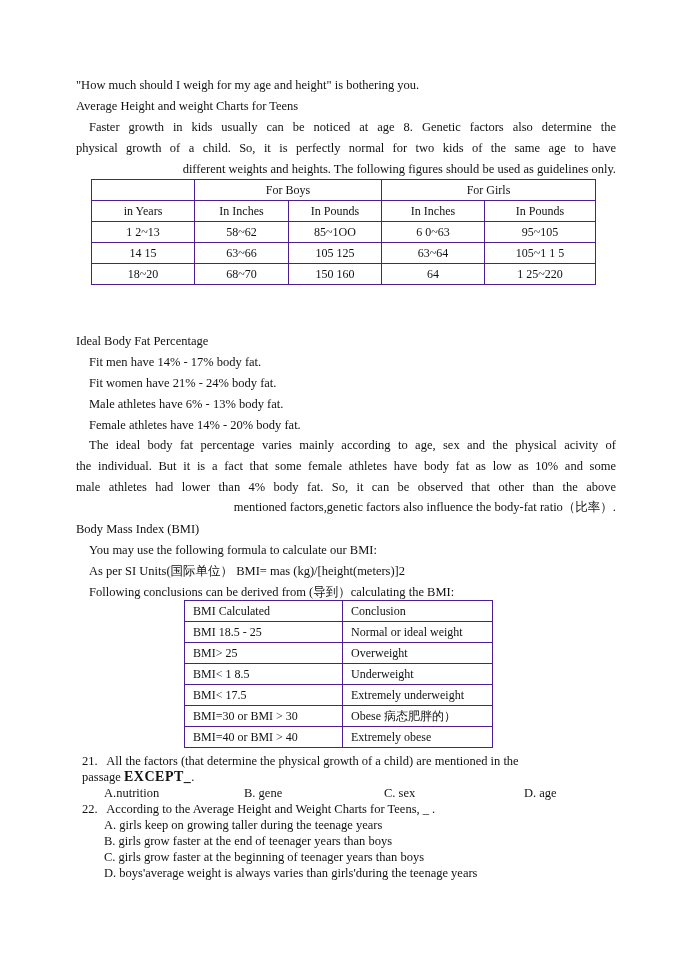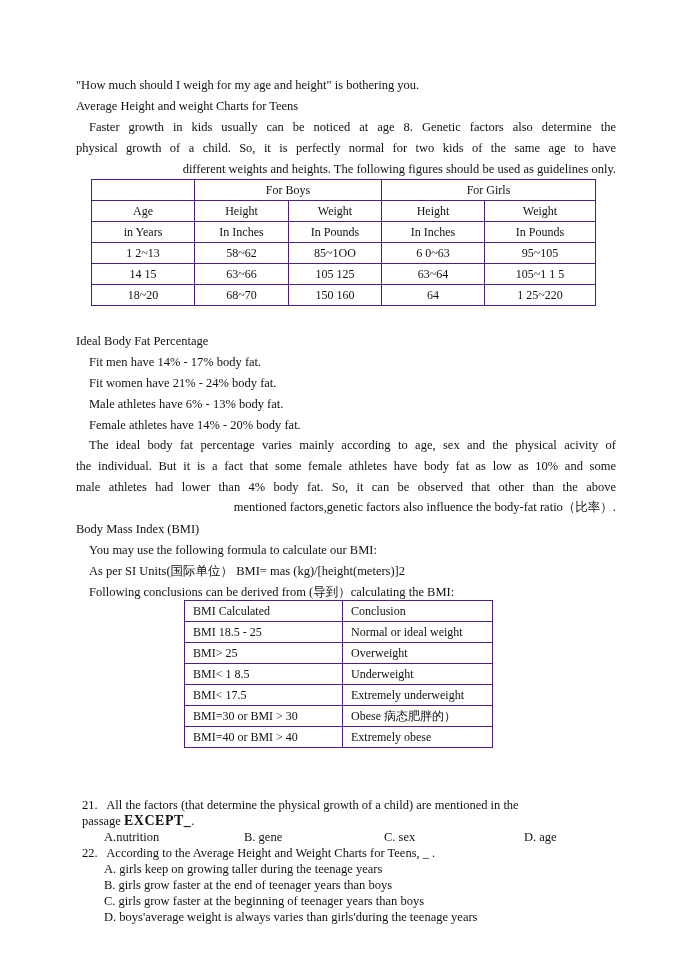--- a/index.html
+++ b/index.html
@@ -9,21 +9,21 @@
   .para { position: absolute; left: 76px; width: 540px; line-height: 20.8px; text-align: justify; font-size: 12.5px; }
   .para .ind { display: inline-block; width: 13px; }
   .para .justline { display: block; text-align: justify; text-align-last: justify; height: 20.8px; }
   .para .lastline { display: block; text-align: right; height: 20.8px; }
 
   table.grid { position: absolute; border-collapse: collapse; table-layout: fixed; font-size: 12px; }
   table.grid td { border: 1px solid #4c1d95; padding: 0; height: 20px; line-height: 20px; white-space: nowrap; }
   #teen-table td { text-align: center; }
   #bmi-table td { text-align: left; padding-left: 8px; }
 
-  .q { position: absolute; white-space: nowrap; font-size: 12.5px; line-height: 16px; margin-top: 44px; }
+  .q { position: absolute; white-space: nowrap; font-size: 12.5px; line-height: 16px; }
   .except { font-family: "Liberation Serif", serif; font-weight: bold; font-size: 14px; letter-spacing: 0.5px; }
 </style>
 </head>
 <body>
 
 <div class="line" style="left:76px; top:77px;">"How much should I weigh for my age and height"  is bothering you.</div>
 <div class="line" style="left:76px; top:98px;">Average Height  and weight Charts for Teens</div>
 
 <div class="para" style="top:117px;">
   <span class="justline"><span class="ind"></span><span>Faster growth in  kids  usually  can be noticed  at  age  8.  Genetic  factors also  determine the</span></span>
@@ -37,27 +37,20 @@
       <col style="width:94px">
       <col style="width:93px">
       <col style="width:103px">
       <col style="width:111px">
   </colgroup>
   <tbody>
       <tr>
     <td></td>
     <td colspan="2">For Boys</td>
     <td colspan="2">For Girls</td>
-  </tr>
-  <tr>
-    <td>Age</td>
-    <td>Height</td>
-    <td>Weight</td>
-    <td>Height</td>
-    <td>Weight</td>
   </tr>
   <tr>
     <td>in Years</td>
     <td>In Inches</td>
     <td>In Pounds</td>
     <td>In Inches</td>
     <td>In Pounds</td>
   </tr>
   <tr>
     <td>1 2~13</td>

